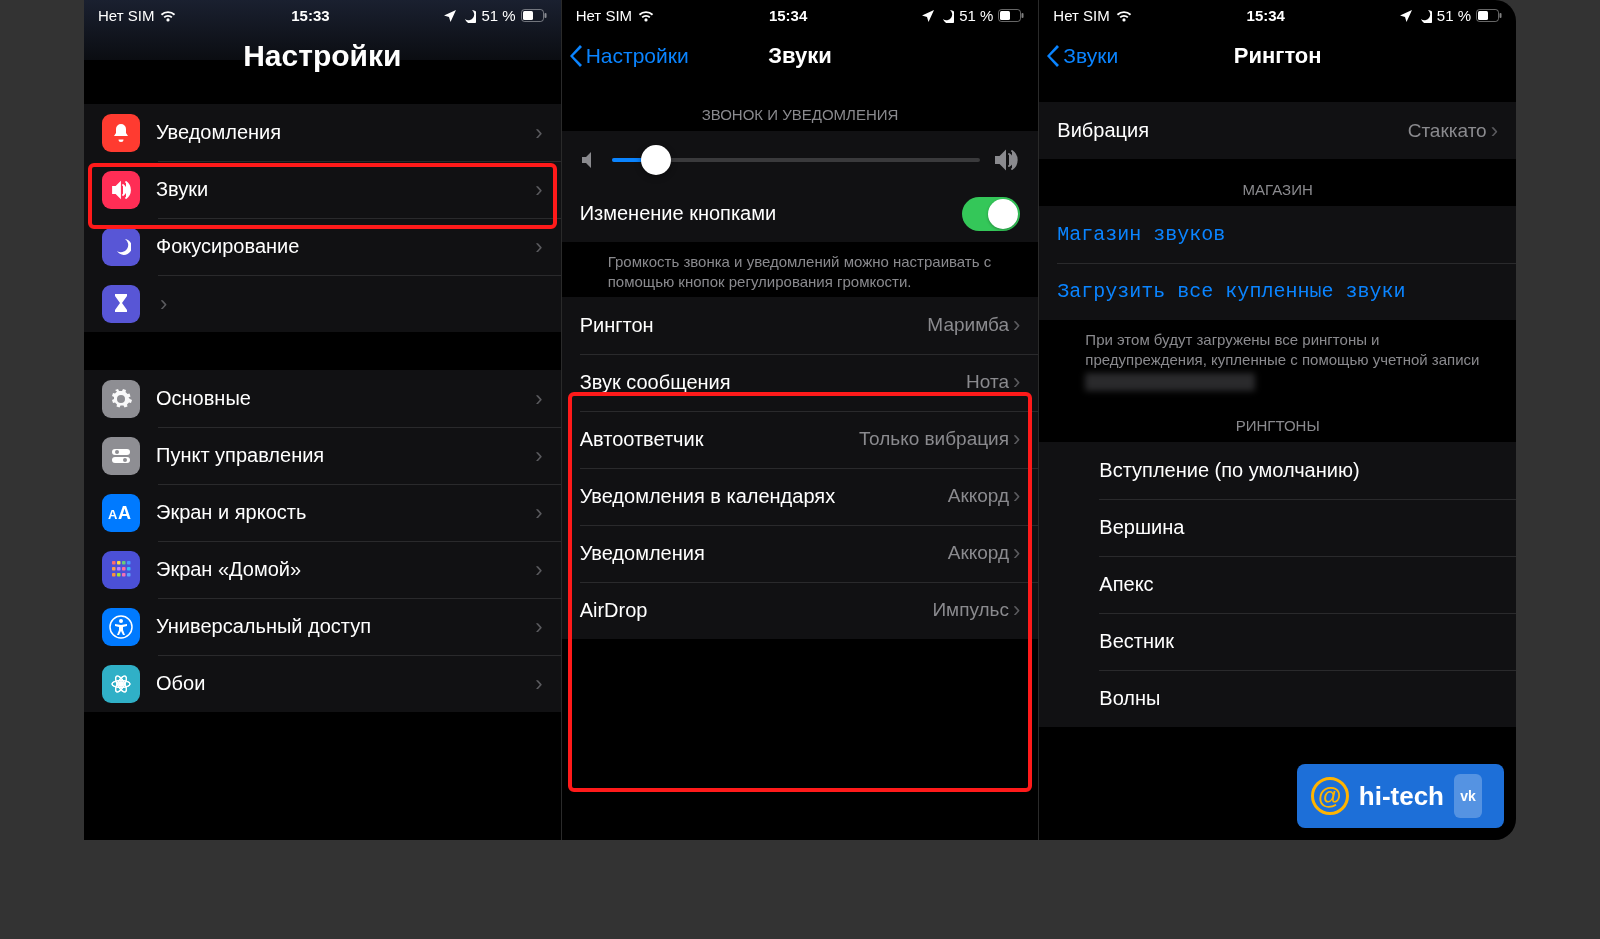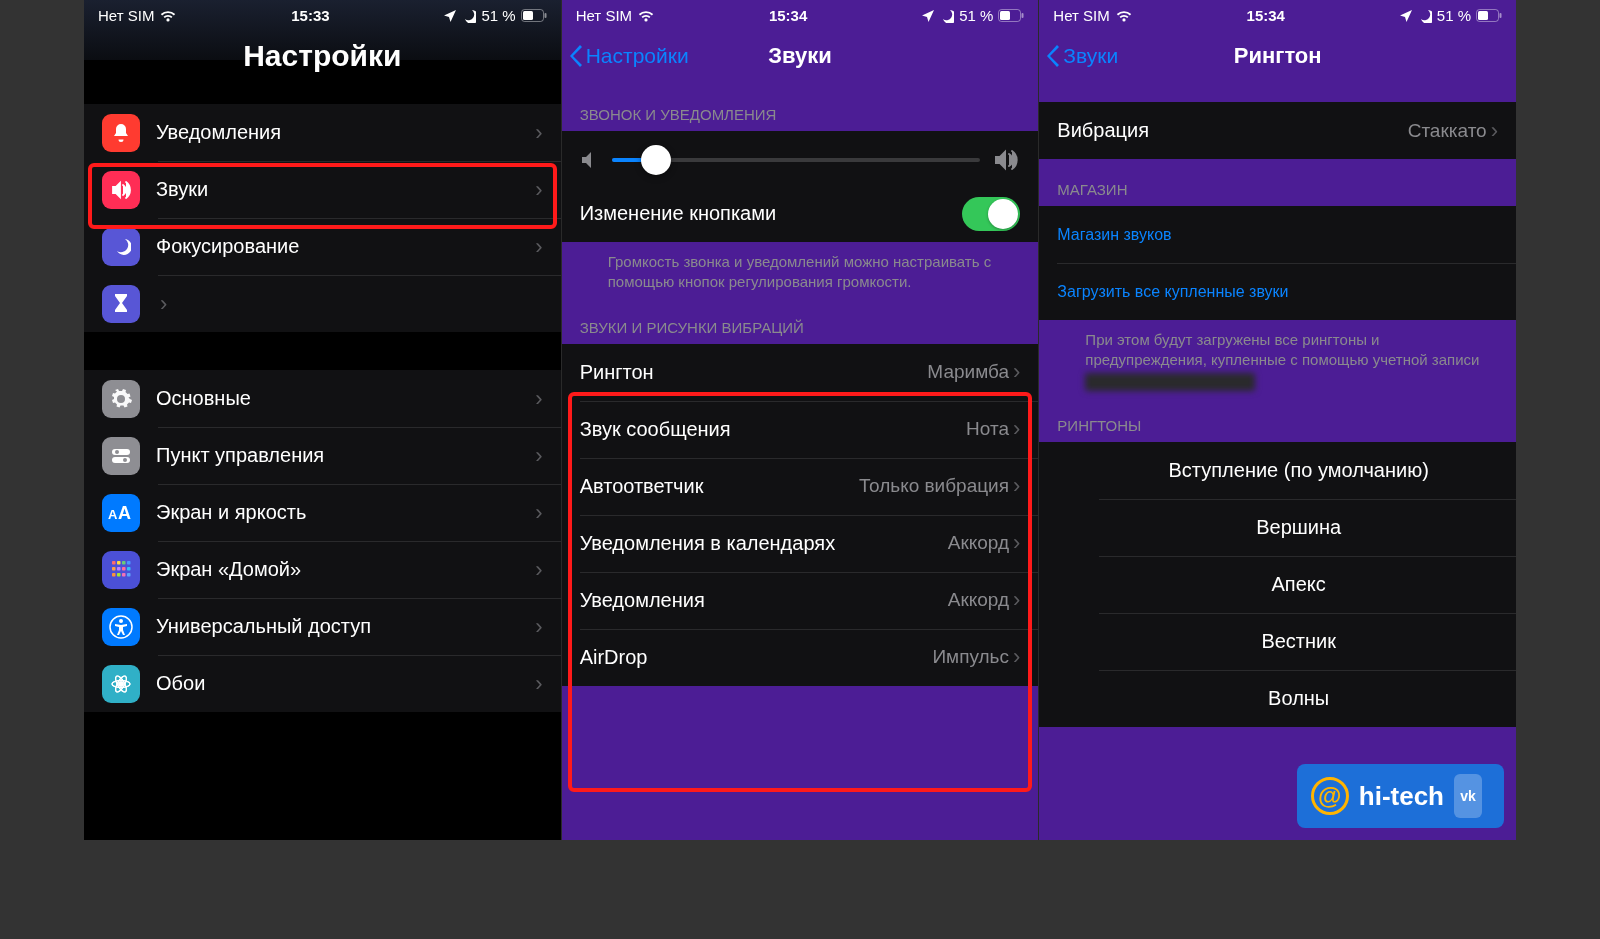--- a/index.html
+++ b/index.html
@@ -8,21 +8,22 @@
     background: #333;
     display: flex;
     justify-content: center;
     align-items: flex-start;
     color: #fff;
   }
   .container {
     display: flex;
     width: 1432px;
     height: 840px;
-    background: #4c1d95;
+    background: #000000;
+    border-radius: 21px;
   }
   .phone {
     flex: 1;
     display: flex;
     flex-direction: column;
     overflow: hidden;
     position: relative;
     border-right: 1px solid #2a2a2a;
   }
   .phone:last-child { border-right: none; }
@@ -61,20 +62,21 @@
     gap: 2px;
   }
 
   
   .content { flex: 1; overflow: hidden; }
   .section-header {
     font-size: 15px;
     color: #8a8a8e;
     padding: 22px 18px 8px;
     text-transform: uppercase;
+    text-align: center;
   }
   .section-footer {
     font-size: 15px;
     color: #8a8a8e;
     padding: 10px 18px 4px;
     line-height: 1.35;
     margin-left: 28px;
   }
   .group { background: #111113; }
   .spacer { height: 38px; background: #000; }
@@ -86,33 +88,33 @@
     padding: 3px 18px;
     position: relative;
   }
   .row + .row::before {
     content: "";
     position: absolute;
     left: 18px; right: 0; top: 0;
     border-top: 1px solid #2a2a2c;
   }
   .row.with-icon + .row.with-icon::before { left: 74px; }
-  .row.with-indent { padding-left: 60px; text-align: center; }
+  .row.with-indent { padding-left: 60px; }
   .row.with-indent + .row.with-indent::before { left: 60px; }
 
   .row-icon {
     width: 38px; height: 38px;
     border-radius: 9px;
     margin-right: 16px;
     display: flex; align-items: center; justify-content: center;
     flex-shrink: 0;
   }
   .row-label { flex: 1; font-size: 20px; color: #fff; }
   .row-value { font-size: 19px; color: #8a8a8e; }
-  .row-link { color: #0a84ff; font-size: 16px; }
+  .row-link { color: #0a84ff; font-size: 20px; font-family: Liberation Mono, monospace; }
   .chevron { color: #5a5a5e; font-size: 22px; font-weight: 300; margin-left: 4px; }
 
   
   .slider-row {
     display: flex;
     align-items: center;
     gap: 14px;
     padding: 18px 18px 14px;
   }
   .slider-track {
@@ -400,21 +402,20 @@
               <path fill="#8a8a8e" d="M2 8h4l5-5v16l-5-5H2zM15 5a7 7 0 010 12M18 2a11 11 0 010 18" stroke="#8a8a8e" stroke-width="2" stroke-linecap="round"></path>
             </svg>
         </div>
         <div class="row">
           <div class="row-label">Изменение кнопками</div>
           <div class="toggle"></div>
         </div>
       </div>
       <div class="section-footer">Громкость звонка и уведомлений можно настраивать с помощью кнопок регулирования громкости.</div>
 
-      <div class="section-header">ЗВУКИ И РИСУНКИ ВИБРАЦИЙ</div>
       <div class="group" id="soundsGroup">
           <div class="row">
     <div class="row-label">Рингтон</div>
     <div class="row-value">Маримба</div>
     <div class="chevron">›</div>
           </div>
           <div class="row">
     <div class="row-label">Звук сообщения</div>
     <div class="row-value">Нота</div>
     <div class="chevron">›</div>

